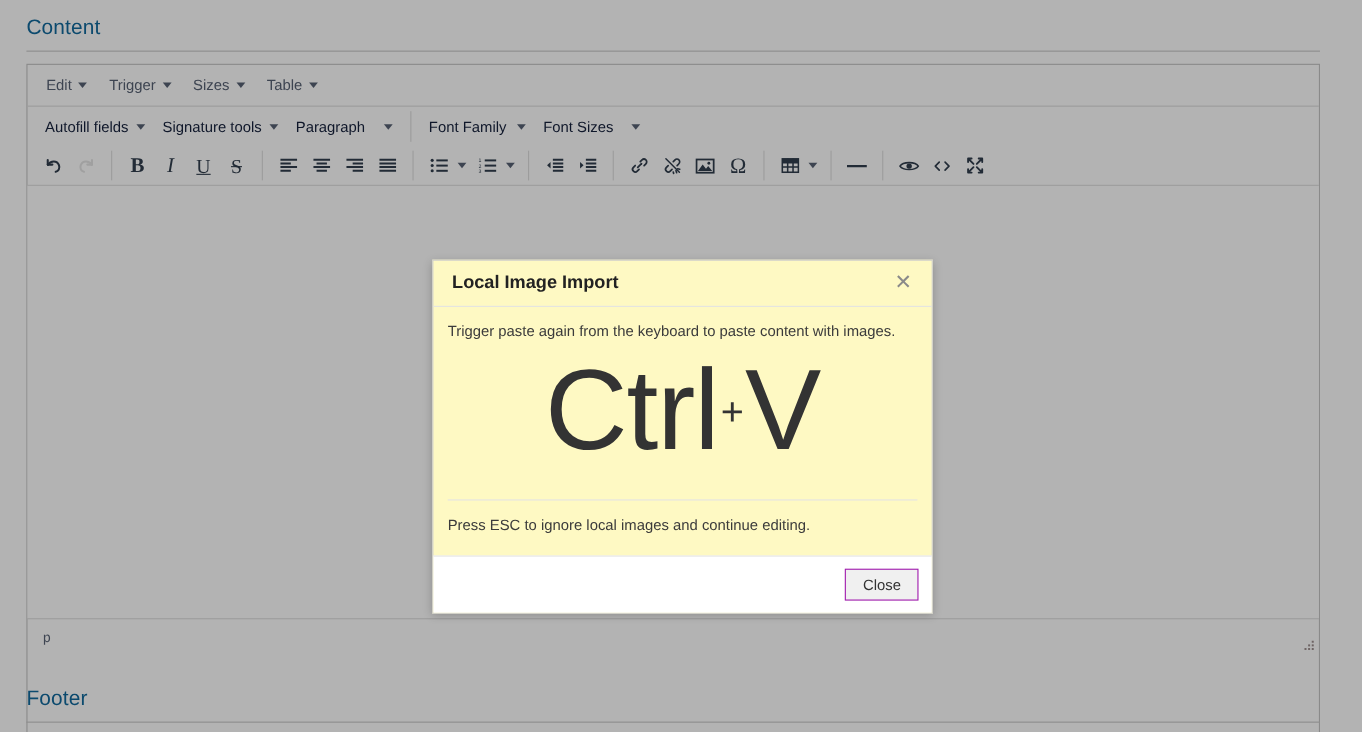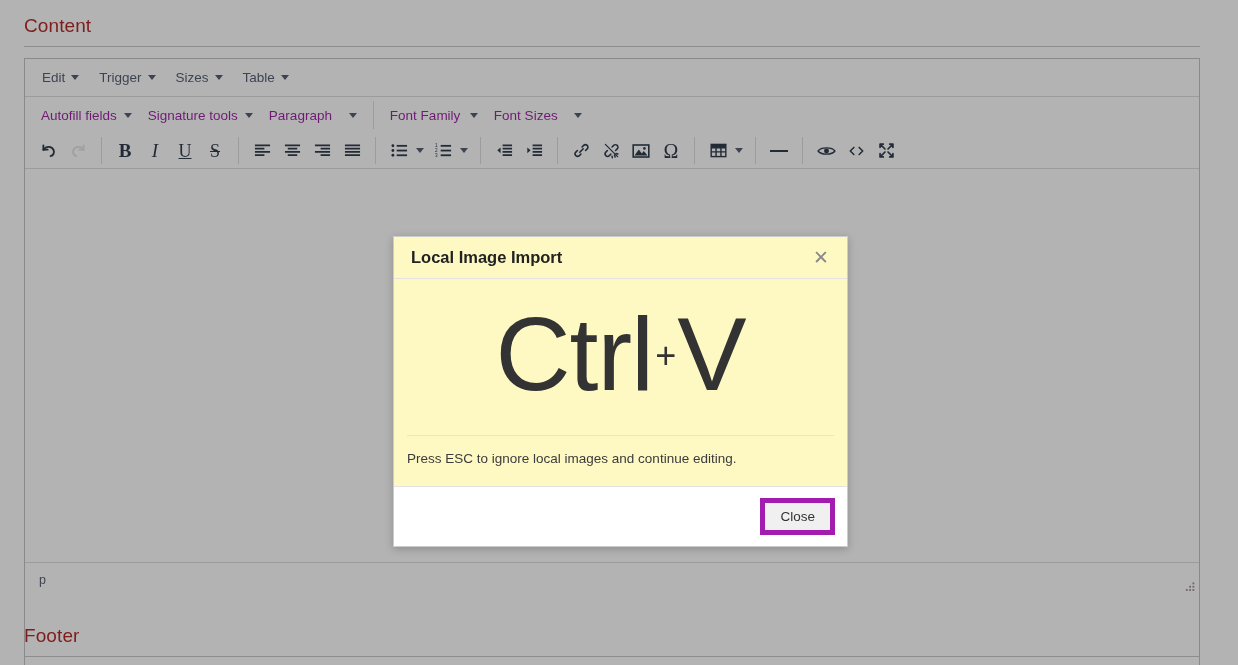--- a/index.html
+++ b/index.html
@@ -17,21 +17,21 @@
   #page {
     position: absolute;
     inset: 0;
     background: #b3b3b3;
   }
 
   .section-heading {
     position: absolute;
     left: 24px;
     font-size: 19px;
-    color: #7f1d1d;
+    color: #0c4a6e;
     font-weight: 400;
     letter-spacing: 0.1px;
   }
   .section-rule {
     position: absolute;
     left: 24px;
     width: 1176px;
     height: 1px;
     background: #8d8d8d;
   }
@@ -70,21 +70,21 @@
     display: flex;
     align-items: center;
     min-height: 36px;
     padding-left: 8px;
   }
   .toolbar-row.r1 { height: 36px; }
   .toolbar-row.r2 { height: 34px; border-bottom: 1px solid #9c9c9c; }
 
   .tb-select {
     font-size: 13.5px;
-    color: #701a75;
+    color: #0f172a;
     padding: 3px 8px;
     display: flex;
     align-items: center;
     gap: 7px;
     white-space: nowrap;
     cursor: default;
   }
   .tb-select.wide { min-width: 104px; justify-content: space-between; }
 
   .caret {
@@ -212,21 +212,21 @@
     border-top: 1px solid #e3e3e3;
     padding: 11px 12px;
     display: flex;
     justify-content: flex-end;
     background: #fff;
   }
   .btn {
     font-size: 13.5px;
     color: #333;
     background: #f0f0f0;
-    border: 5px solid #a21caf;
+    border: 1px solid #a21caf;
     padding: 6px 15px;
     cursor: default;
   }
 </style>
 </head>
 <body>
 
 <div id="page">
 
   <div class="section-heading" style="top:15px;">Content</div>
@@ -471,20 +471,21 @@
   <div class="section-rule" style="top:656px;"></div>
 </div>
 
 <div id="modal">
   <div class="modal-header">
     <span class="modal-title">Local Image Import</span>
     <span class="modal-close">✕</span>
   </div>
 
   <div class="modal-body">
+    <div class="modal-note">Trigger paste again from the keyboard to paste content with images.</div>
 
     <div class="keys">
       <span class="k">Ctrl</span><span class="plus">+</span><span class="k">V</span>
     </div>
 
     <div class="modal-note bottom">Press ESC to ignore local images and continue editing.</div>
   </div>
 
   <div class="modal-footer">
     <button class="btn">Close</button>

